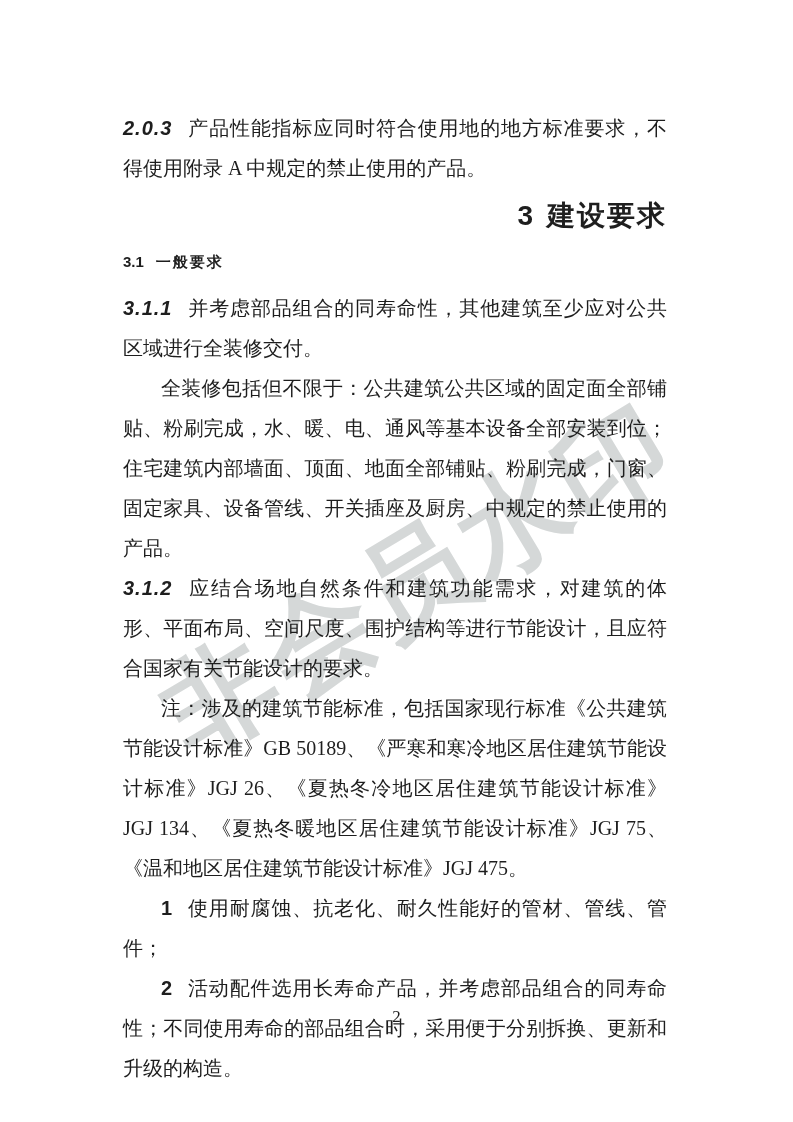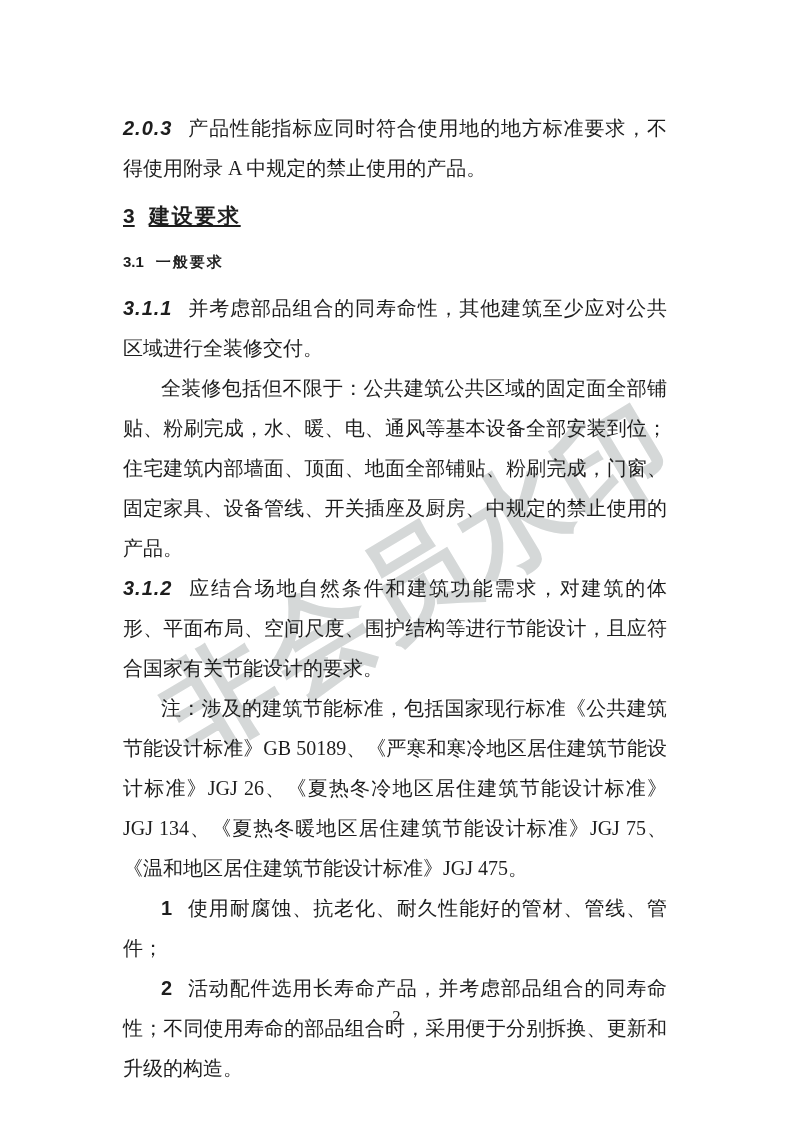--- a/index.html
+++ b/index.html
@@ -58,27 +58,26 @@
     letter-spacing: 1px;
     font-style: italic;
   }
   .item-num {
     font-weight: 700;
     font-family: "Liberation Sans", "DejaVu Sans", sans-serif;
     margin-right: 15px;
   }
   h1.chapter {
     margin: 8px 0 6px 0;
-    font-size: 21px;
+    font-size: 28px;
     line-height: 40px;
     font-weight: 700;
-    text-align: left;
+    text-align: right;
     font-family: "Liberation Sans", "DejaVu Sans", sans-serif;
     letter-spacing: 2px;
-    text-decoration: underline;
   }
   h1.chapter .ch-num { margin-right: 14px; letter-spacing: 0; }
   h2.section {
     margin: 0 0 6px 0;
     font-size: 15px;
     line-height: 40px;
     font-weight: 700;
     text-align: left;
     font-family: "Liberation Sans", "DejaVu Sans", sans-serif;
     letter-spacing: 2px;

